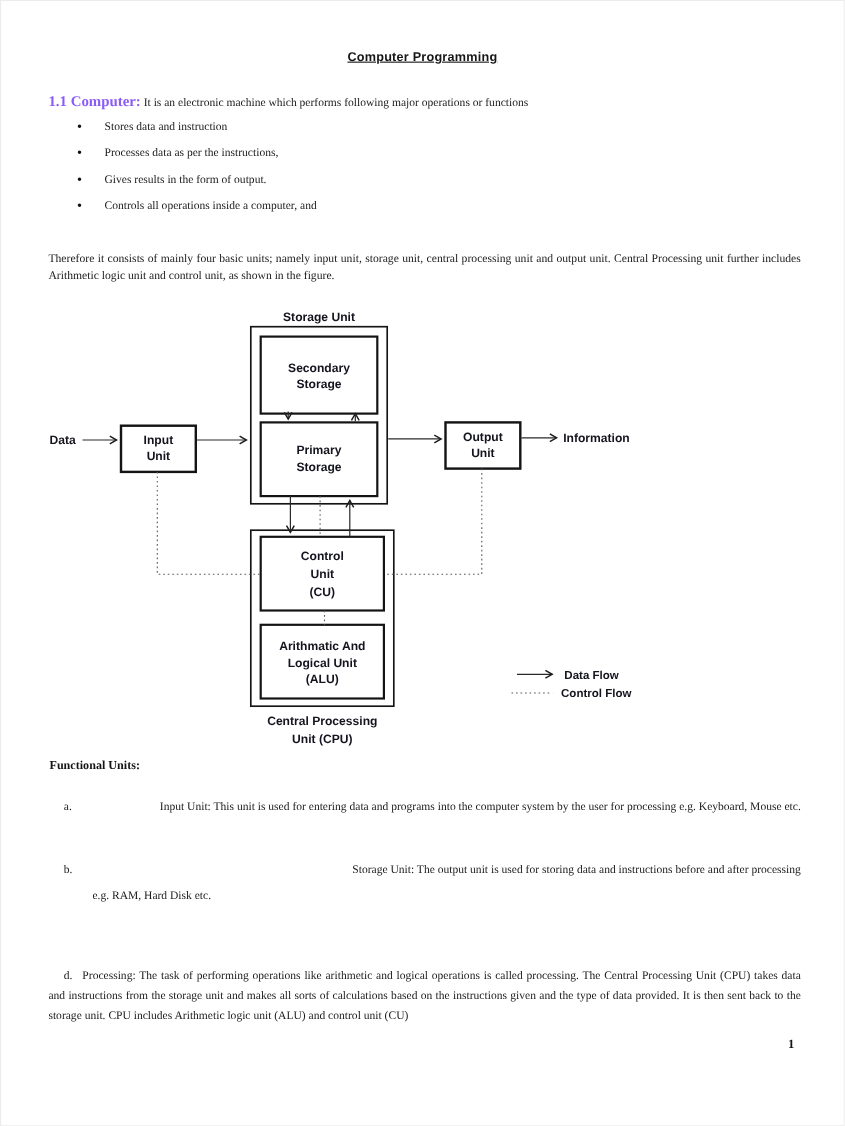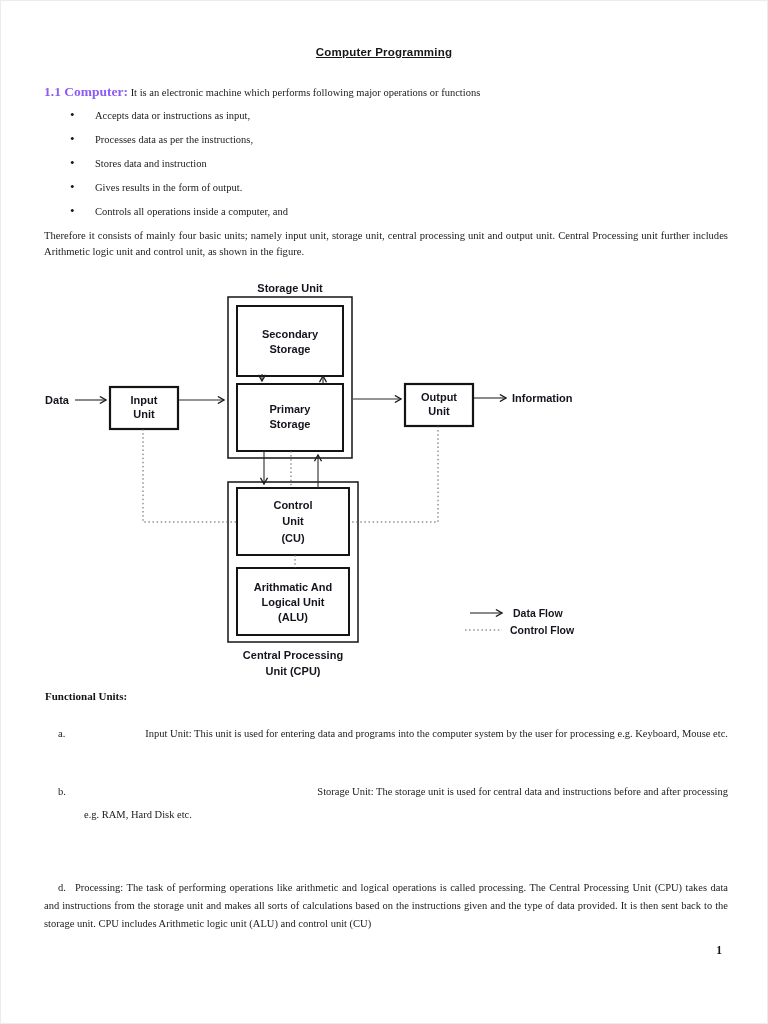--- a/index.html
+++ b/index.html
@@ -56,23 +56,22 @@
   <div class="title-wrap">
     <span class="title">Computer Programming</span>
   </div>
 
   <p class="heading-line">
     <span class="heading-num">1.1 Computer:</span>
     <span>It is an electronic machine which performs following major operations or functions</span>
   </p>
 
   <ul class="bullets">
-    <li><span>Accepts data or instructions as input,</span></li>
+    <li><span>Stores data and instruction</span></li>
     <li><span>Processes data as per the instructions,</span></li>
-    <li><span>Stores data and instruction</span></li>
     <li><span>Gives results in the form of output.</span></li>
     <li><span>Controls all operations inside a computer, and</span></li>
   </ul>
 
   <p class="para">Therefore it consists of mainly four basic units; namely input unit, storage unit, central processing unit and output unit. Central Processing unit further includes Arithmetic logic unit and control unit, as shown in the figure.</p>
 
   <svg class="diagram" width="768" height="402" viewBox="0 0 768 402">
     <defs>
       <marker id="arr" viewBox="0 0 10 10" refX="8.5" refY="5" markerWidth="8" markerHeight="8" orient="auto-start-reverse">
         <path d="M1.5,1 L8.5,5 L1.5,9" fill="none" stroke="#1c1c1c" stroke-width="1.5"></path>
@@ -130,21 +129,21 @@
 
   <p class="fu-heading">Functional Units:</p>
 
   <div class="fu-item hang" style="top:722px">
     <span class="fu-label">a.</span>
     <div class="fu-text">Input Unit: This unit is used for entering data and programs into the computer system by the user for processing e.g. Keyboard, Mouse etc.</div>
   </div>
 
   <div class="fu-item hang" style="top:780px">
     <span class="fu-label">b.</span>
-    <div class="fu-text">Storage Unit: The storage unit is used for central data and instructions before and after processing</div>
+    <div class="fu-text">Storage Unit: The output unit is used for storing data and instructions before and after processing</div>
   </div>
   <div class="sub-line" style="top:806px">e.g. RAM, Hard Disk etc.</div>
 
 
   <div class="fu-item flow" style="top:879px;text-indent:14px">
     <span class="fu-label">d.</span><span>Processing: The task of performing operations like arithmetic and logical operations is called processing. The Central Processing Unit (CPU) takes data and instructions from the storage unit and makes all sorts of calculations based on the instructions given and the type of data provided. It is then sent back to the storage unit. CPU includes Arithmetic logic unit (ALU) and control unit (CU)</span>
   </div>
 
   <div class="page-number">1</div>
 

